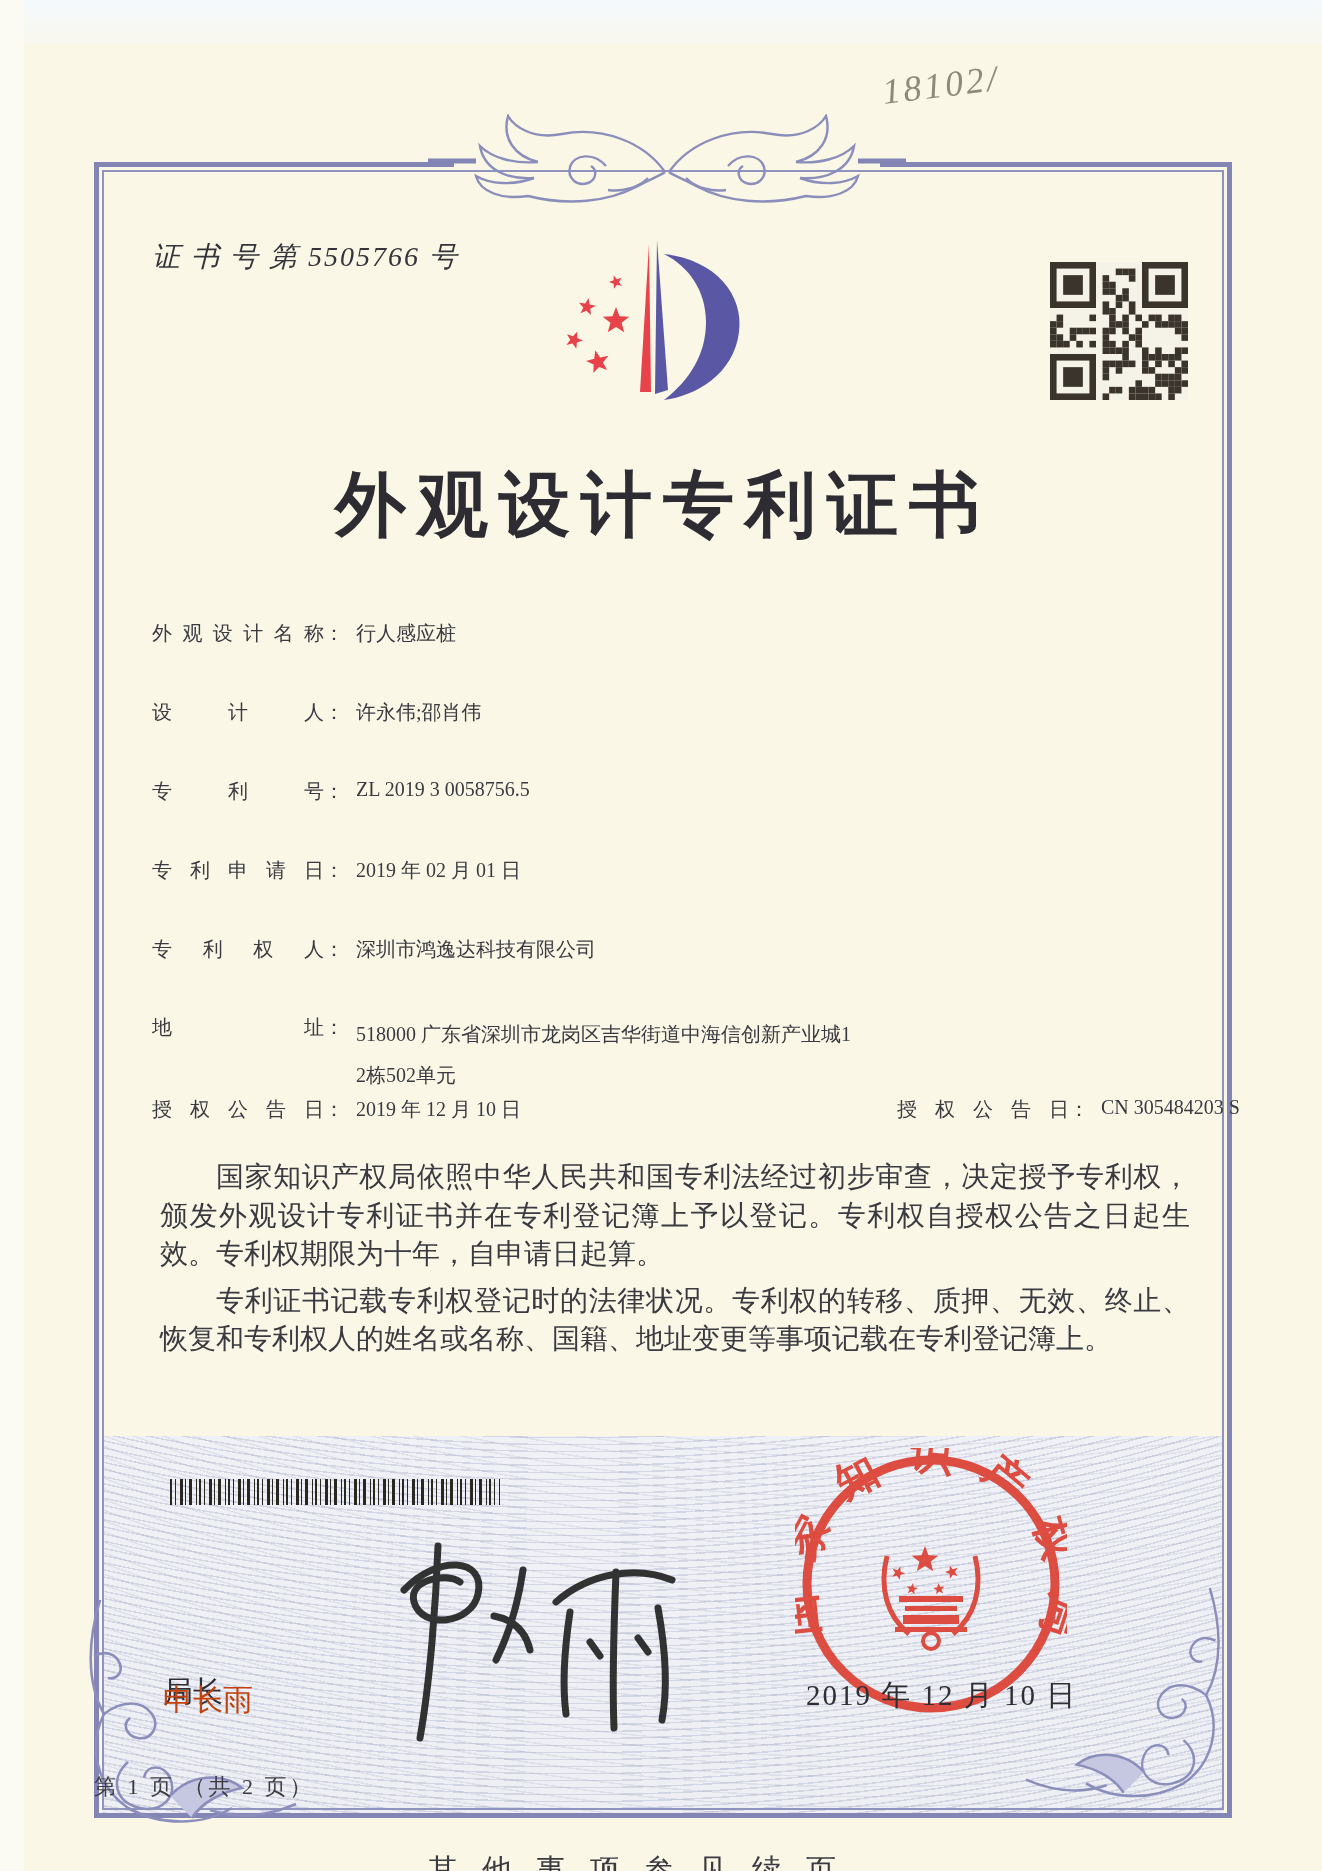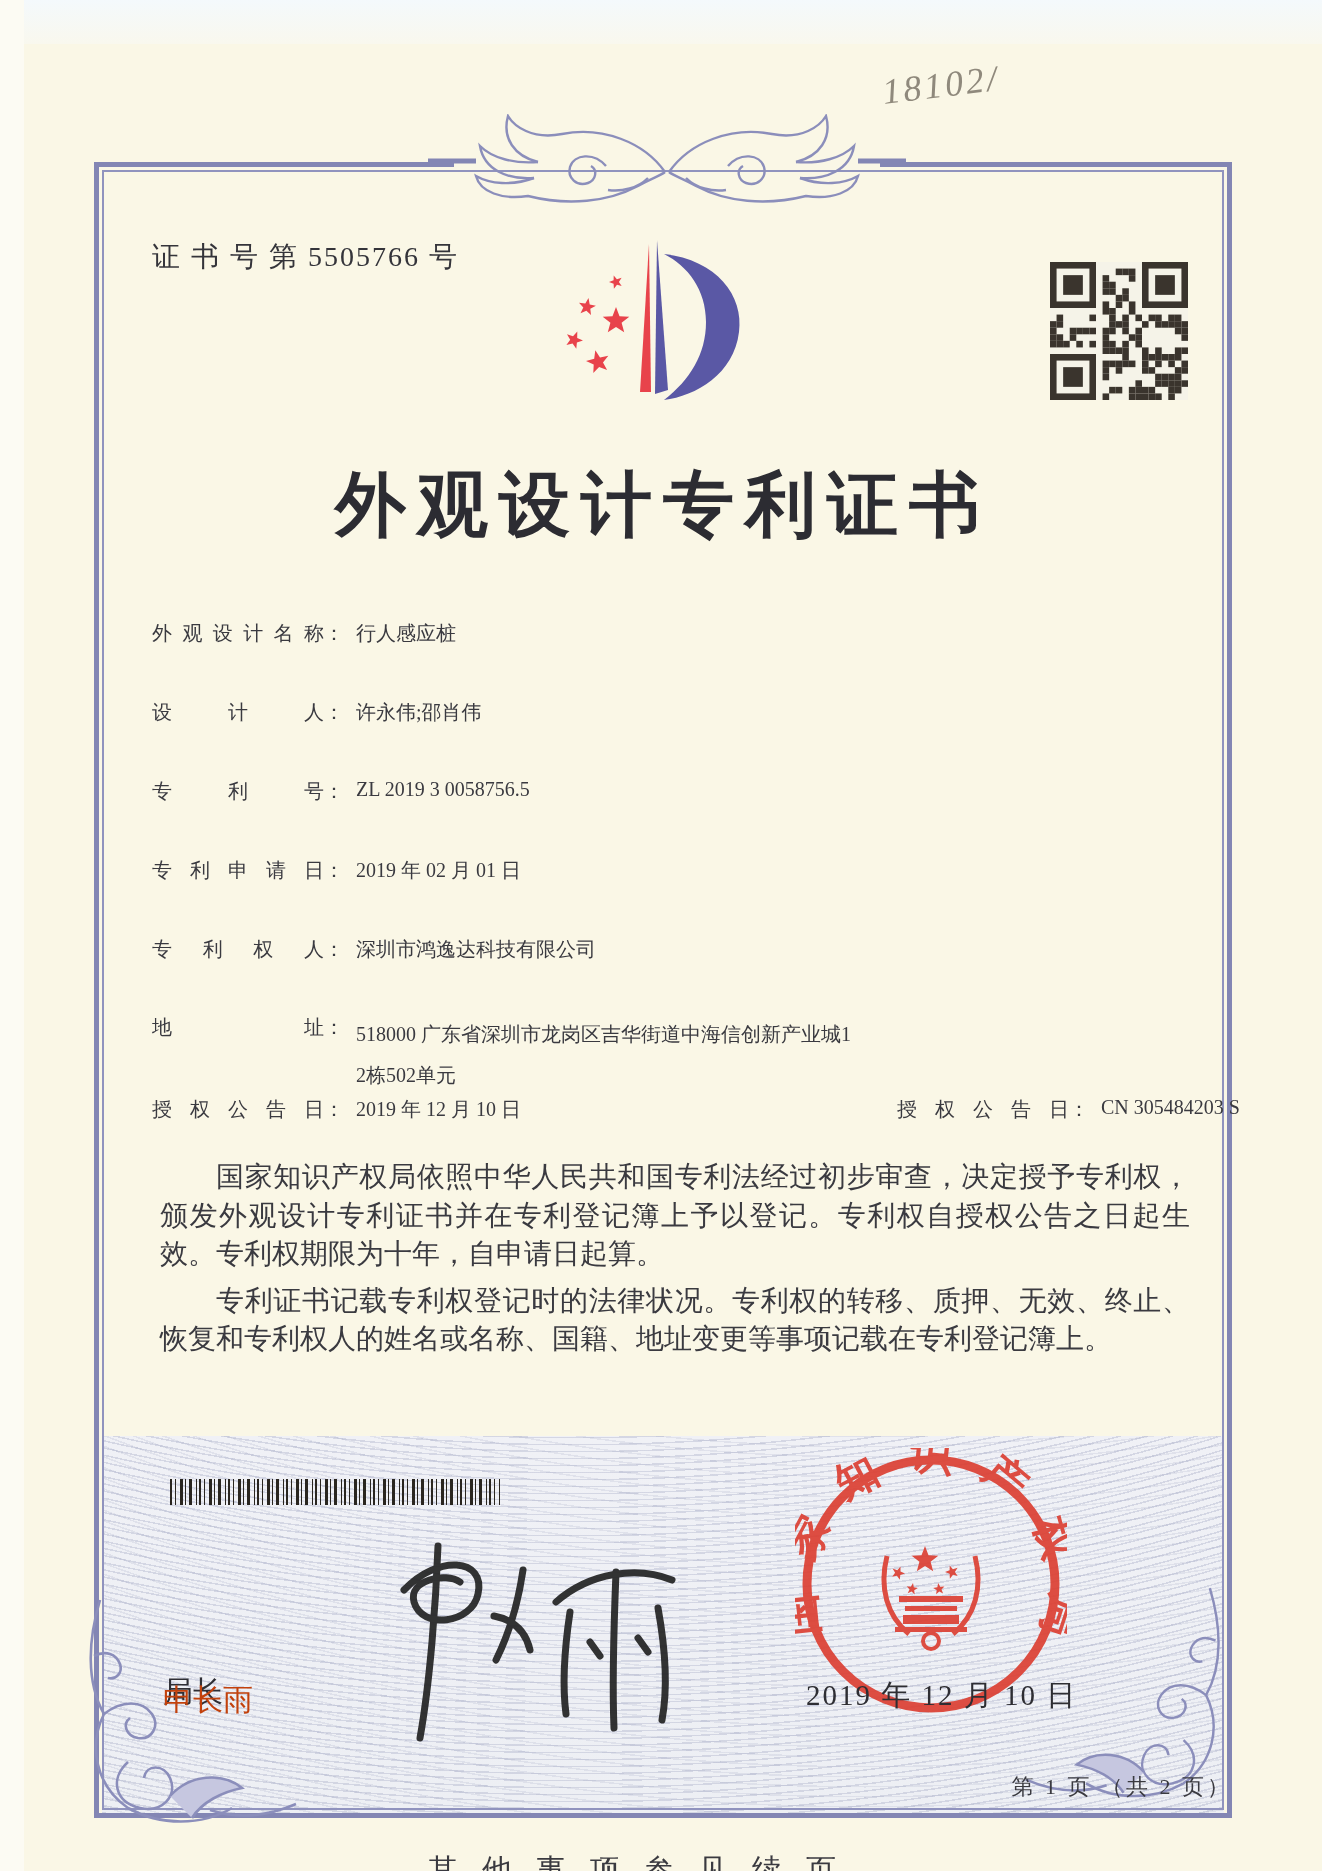--- a/index.html
+++ b/index.html
@@ -17,21 +17,21 @@
   .frame-inner{position:absolute;inset:3px;border:2px solid #9093be;}
   
   .guilloche{position:absolute;left:102px;top:1436px;width:1122px;height:378px;z-index:1;
     background:
       repeating-radial-gradient(circle 2600px at 42% -2050px, rgba(140,146,180,.28) 0 1.5px, transparent 1.5px 7px),
       repeating-radial-gradient(circle 2600px at 68% -1980px, rgba(140,146,180,.16) 0 1.5px, transparent 1.5px 10px),
       linear-gradient(#f0f1f6,#edeff4);}
   .hand-note{position:absolute;left:882px;top:64px;font-style:italic;
     font-size:36px;letter-spacing:3px;color:#8f897c;transform:rotate(-7deg);z-index:4;}
   .cert-no{position:absolute;left:152px;top:238px;font-size:28px;letter-spacing:2px;
-    color:#34343a;z-index:4;}
+    color:#34343a;z-index:4;font-style:italic;}
   .logo{position:absolute;left:552px;top:226px;width:214px;height:186px;z-index:4;}
   .qr{position:absolute;left:1050px;top:262px;width:138px;height:138px;z-index:4;}
   .doc-title{position:absolute;left:94px;top:458px;width:1138px;text-align:center;
     font-size:71px;font-weight:600;letter-spacing:11px;color:#2c2c32;z-index:4;}
   .field{position:absolute;left:152px;font-size:20px;z-index:4;white-space:nowrap;}
   .flabel{display:inline-block;width:172px;text-align:justify;text-align-last:justify;}
   .colon{display:inline-block;}
   .fvalue{display:inline-block;margin-left:12px;vertical-align:top;white-space:normal;}
   .addr{line-height:41px;}
   .grant2{position:absolute;left:745px;top:0;}
@@ -42,21 +42,21 @@
     background-image:repeating-linear-gradient(90deg,
       #2a2620 0 2px,transparent 2px 5px,#2a2620 5px 6px,transparent 6px 10px,
       #2a2620 10px 13px,transparent 13px 15px,#2a2620 15px 16px,transparent 16px 19px,
       #2a2620 19px 22px,transparent 22px 26px,#2a2620 26px 27px,transparent 27px 29px);}
   .signoff-title{position:absolute;left:163px;top:1624px;font-size:30px;color:#2f2f35;z-index:4;margin-top:48px;}
   .signoff-name{position:absolute;left:163px;top:1680px;font-size:30px;color:#c2410c;z-index:4;}
   .signature{position:absolute;left:318px;top:1532px;width:392px;height:222px;z-index:4;}
   .seal{position:absolute;left:795px;top:1448px;width:272px;height:272px;z-index:4;opacity:.92;}
   .seal-date{position:absolute;left:806px;top:1676px;font-size:29px;letter-spacing:2px;
     color:#2e2e33;z-index:5;}
-  .footer{position:absolute;left:94px;top:1772px;width:1138px;text-align:right;
+  .footer{position:absolute;left:94px;top:1772px;width:1138px;text-align:left;
     font-size:22px;letter-spacing:3px;color:#3a3a40;z-index:4;}
   .cutoff{position:absolute;left:428px;top:1850px;font-size:30px;letter-spacing:24px;
     color:#3a3a40;z-index:4;white-space:nowrap;}
   .orn-top{position:absolute;left:428px;top:114px;width:478px;height:102px;z-index:3;}
   .orn-bl{position:absolute;left:70px;top:1596px;width:228px;height:240px;z-index:3;}
   .orn-br{position:absolute;left:1024px;top:1566px;width:214px;height:262px;z-index:3;}
 </style>
 </head>
 <body>
 

